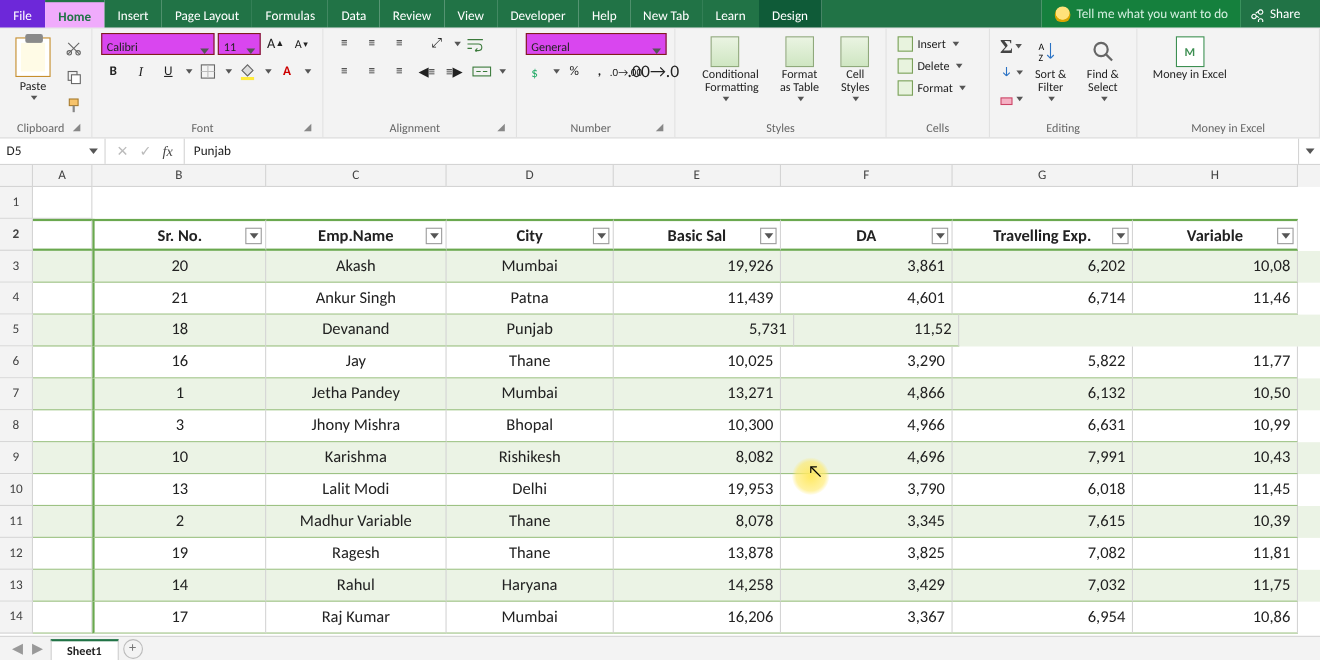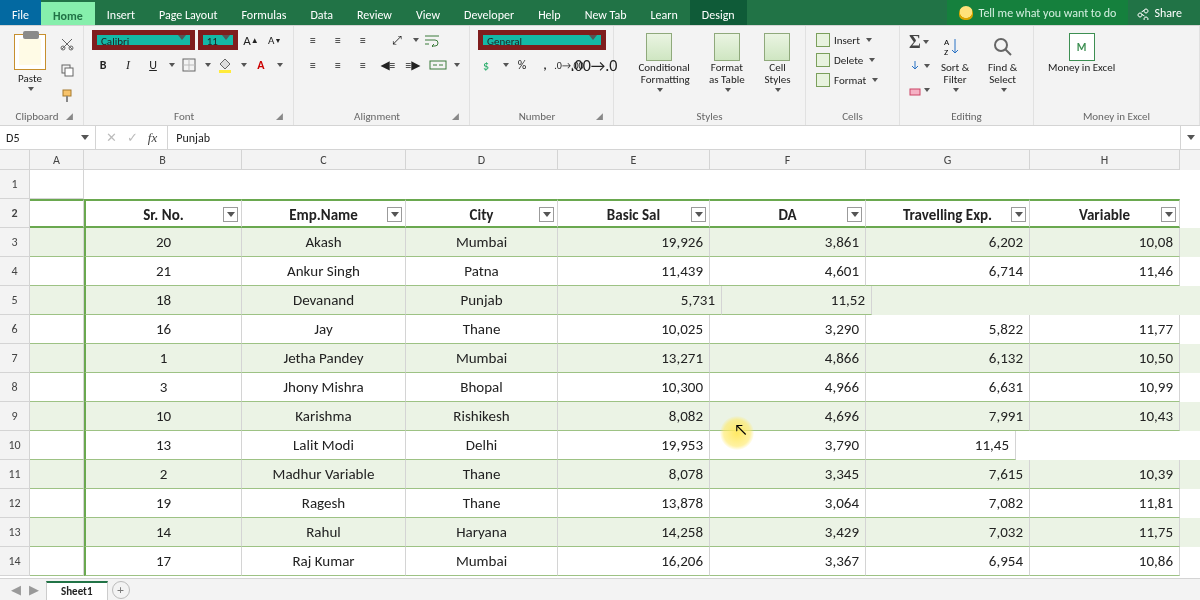--- a/index.html
+++ b/index.html
@@ -1,41 +1,41 @@
 <!DOCTYPE html>
 <html><head>
 <meta charset="utf-8">
 <style>
 * { margin:0; padding:0; box-sizing:border-box; font-family:"Segoe UI",Calibri,Arial,sans-serif; }
 body { background:#fff; width:1200px; height:600px; overflow:hidden; font-size:13px; color:#222; user-select:none; }
 
 
 .tabbar { background:#fff; height:26px; display:flex; align-items:stretch; border-bottom:1px solid #d4d4d4;}
 .tabbar .tab { padding:4px 12px 0; font-size:12px; color:#fff; background:#217346; display:flex; align-items:center; cursor:pointer;}
-.tabbar .tab.file { background:#0369a1; }
-.tabbar .tab.home { background:#86efac; color:#217346; border-top:2px solid #217346; font-weight:600;}
+.tabbar .tab.file { background:#6d28d9; }
+.tabbar .tab.home { background:#f0abfc; color:#217346; border-top:2px solid #217346; font-weight:600;}
 .tabbar .tab.norm { background:#217346; color:#fff;}
 .tabbar .tab.design { background:#0f5b38; color:#fff;}
 .tabbar .spacer { flex:1; background:#217346;}
 .tabbar .tell { background:#15803d; color:#d4efe0; display:flex; align-items:center; gap:6px; padding:0 12px; font-size:12px;}
 .tabbar .share { background:#217346; color:#fff; display:flex; align-items:center; gap:4px; padding:0 18px 0 8px; font-size:12px;}
 .bulb { width:14px; height:14px; background:radial-gradient(circle at 50% 40%,#ffe27a 55%,#d9a500 60%); border-radius:50% 50% 40% 40%; position:relative;}
 
 
 .ribbon { background:#f3f3f3; height:100px; border-bottom:1px solid #d4d4d4; display:flex; }
 .group { border-right:1px solid #e1e1e1; padding:4px 8px 2px; display:flex; flex-direction:column; }
 .group .body { flex:1; display:flex; align-items:flex-start; gap:4px;}
 .group .label { text-align:center; font-size:11px; color:#666; padding:2px 0 0;}
 .group .label .dl { float:right; font-size:9px; color:#888; margin-right:2px;}
 .bigbtn { display:flex; flex-direction:column; align-items:center; justify-content:center; padding:4px 6px; gap:2px; font-size:11px; cursor:pointer; border-radius:2px;}
 .ic { width:26px; height:26px; display:flex; align-items:center; justify-content:center;}
 .col { display:flex; flex-direction:column; gap:3px;}
 .row { display:flex; align-items:center; gap:3px;}
 .minibtn { width:22px; height:20px; display:flex; align-items:center; justify-content:center; font-size:12px; cursor:pointer; border-radius:2px;}
-.sel { border:5px solid #7f1d1d; background:#14b8a6; height:20px; font-size:11px; padding:0 4px; display:flex; align-items:flex-start; gap:4px;}
+.sel { border:1px solid #7f1d1d; background:#d946ef; height:20px; font-size:11px; padding:0 4px; display:flex; align-items:flex-end; gap:4px;}
 .caret { width:0;height:0;border-left:4px solid transparent;border-right:4px solid transparent;border-top:5px solid #555; }
 .caret-sm { width:0;height:0;border-left:3px solid transparent;border-right:3px solid transparent;border-top:4px solid #555; display:inline-block; margin-left:2px;}
 
 
 .paste-ic{width:32px;height:36px;background:linear-gradient(#fff,#fff);border:1px solid #c78f2e;position:relative;}
 .paste-ic::before{content:"";position:absolute;top:-4px;left:8px;width:16px;height:8px;background:#8a8a8a;border-radius:2px;}
 .paste-ic::after{content:"";position:absolute;top:4px;left:4px;right:4px;bottom:4px;background:#fffbe6;}
 
 .cf-ic,.ft-ic,.cs-ic{width:28px;height:28px;border:1px solid #8fa97b;background:linear-gradient(#eaf4e2,#cfe6c2);}
 .money-ic{width:30px;height:28px;border:1px solid #3d8f52;background:#fff;position:relative;}
@@ -497,41 +497,42 @@
         <div class="c H">10,43</div>
       </div>
       <div class="r tblrow">
         <div class="rn">10</div>
         <div class="c A"></div>
         <div class="c B">13</div>
         <div class="c C">Lalit Modi</div>
         <div class="c D">Delhi</div>
         <div class="c E">19,953</div>
         <div class="c F">3,790</div>
+        <div class="c G">6,018</div>
         <div class="c H">11,45</div>
       </div>
       <div class="r tblrow band">
         <div class="rn">11</div>
         <div class="c A"></div>
         <div class="c B">2</div>
         <div class="c C">Madhur Variable</div>
         <div class="c D">Thane</div>
         <div class="c E">8,078</div>
         <div class="c F">3,345</div>
         <div class="c G">7,615</div>
         <div class="c H">10,39</div>
       </div>
       <div class="r tblrow">
         <div class="rn">12</div>
         <div class="c A"></div>
         <div class="c B">19</div>
         <div class="c C">Ragesh</div>
         <div class="c D">Thane</div>
         <div class="c E">13,878</div>
-        <div class="c F">3,064</div>
+        <div class="c F">3,825</div>
         <div class="c G">7,082</div>
         <div class="c H">11,81</div>
       </div>
       <div class="r tblrow band">
         <div class="rn">13</div>
         <div class="c A"></div>
         <div class="c B">14</div>
         <div class="c C">Rahul</div>
         <div class="c D">Haryana</div>
         <div class="c E">14,258</div>

